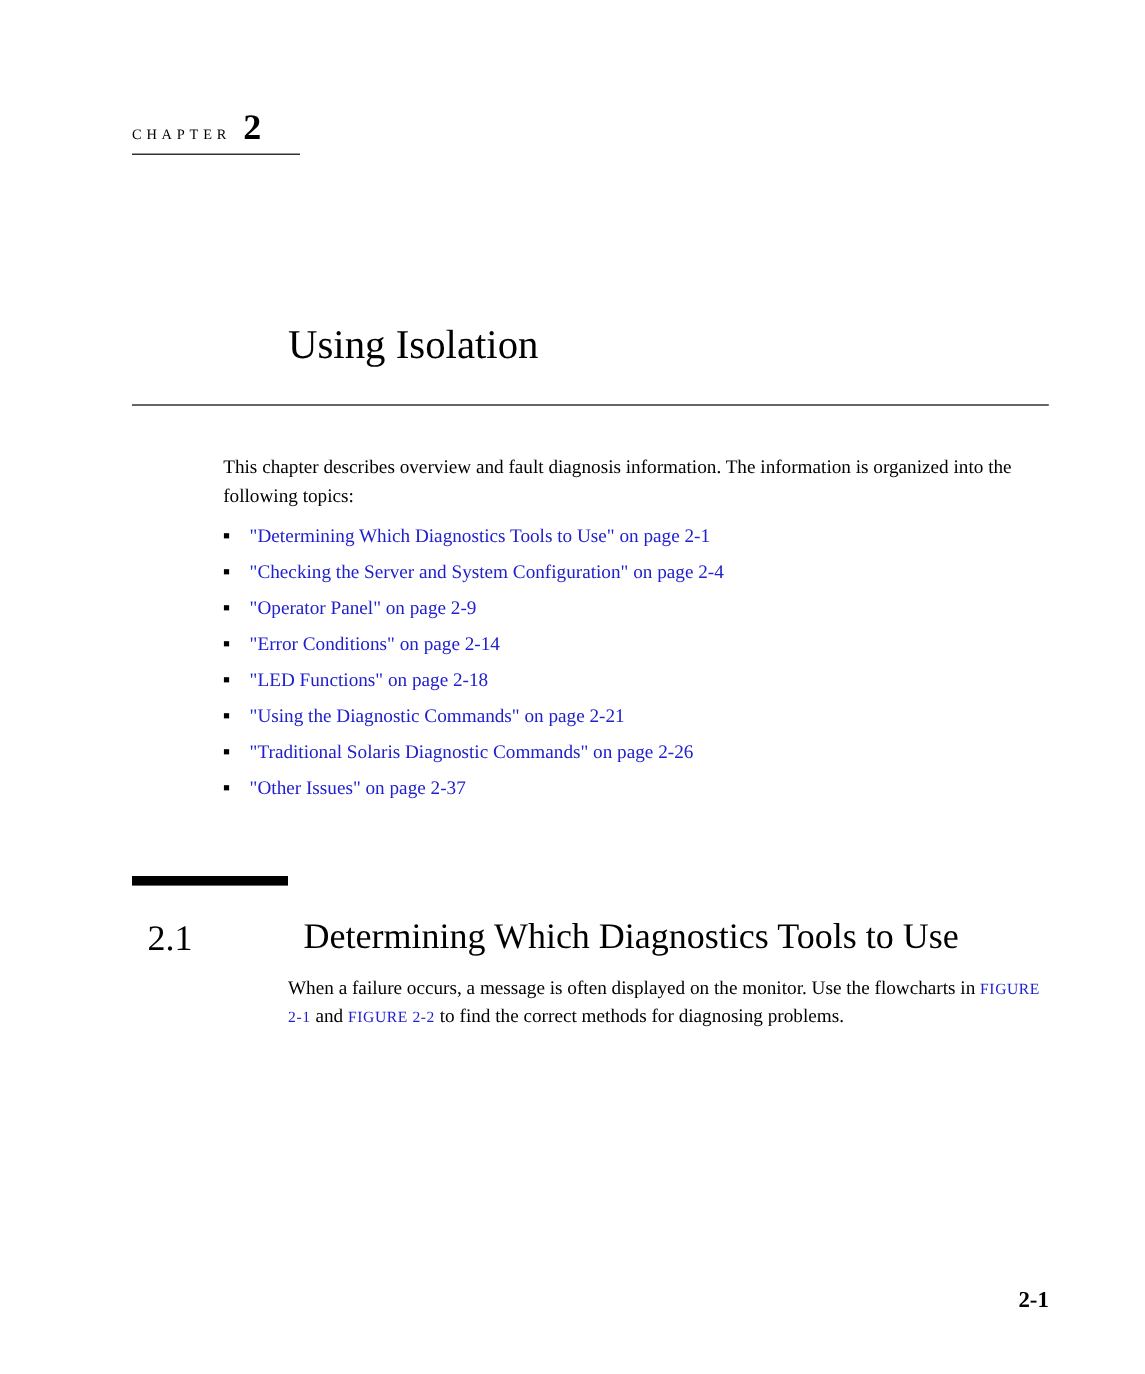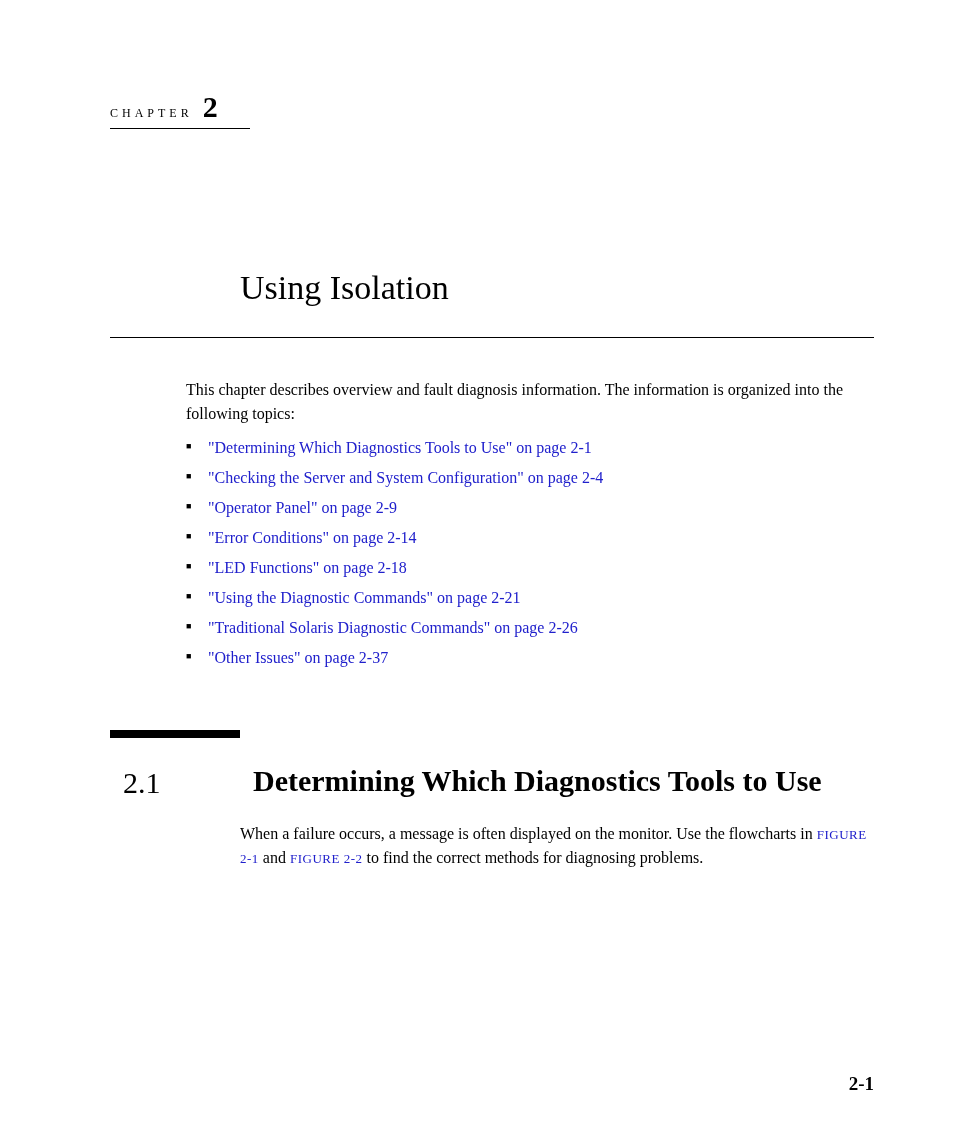--- a/index.html
+++ b/index.html
@@ -90,27 +90,27 @@
     margin-left: 13px;
   }
   .section-num {
     width: 130px;
     flex: 0 0 130px;
     font-size: 30px;
     font-weight: 400;
   }
   .section-title {
     font-size: 30px;
-    font-weight: 700;
+    font-weight: 400;
     margin: 0;
     line-height: 1.25;
   }
   .section-body {
     margin-left: 130px;
-    margin-top: 22px;
+    margin-top: 12px;
     font-size: 16px;
     line-height: 1.5;
   }
   .figref {
     color: #2020cc;
     font-size: 13px;
     letter-spacing: 0.5px;
     cursor: pointer;
   }
   .page-num {

